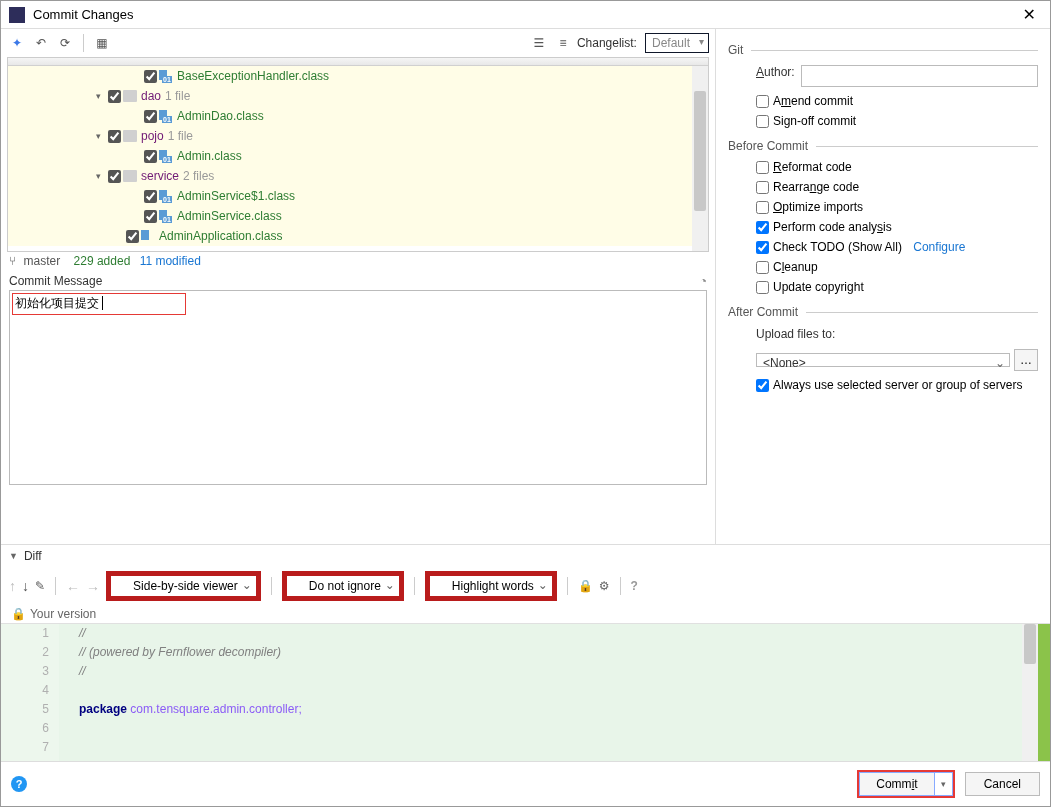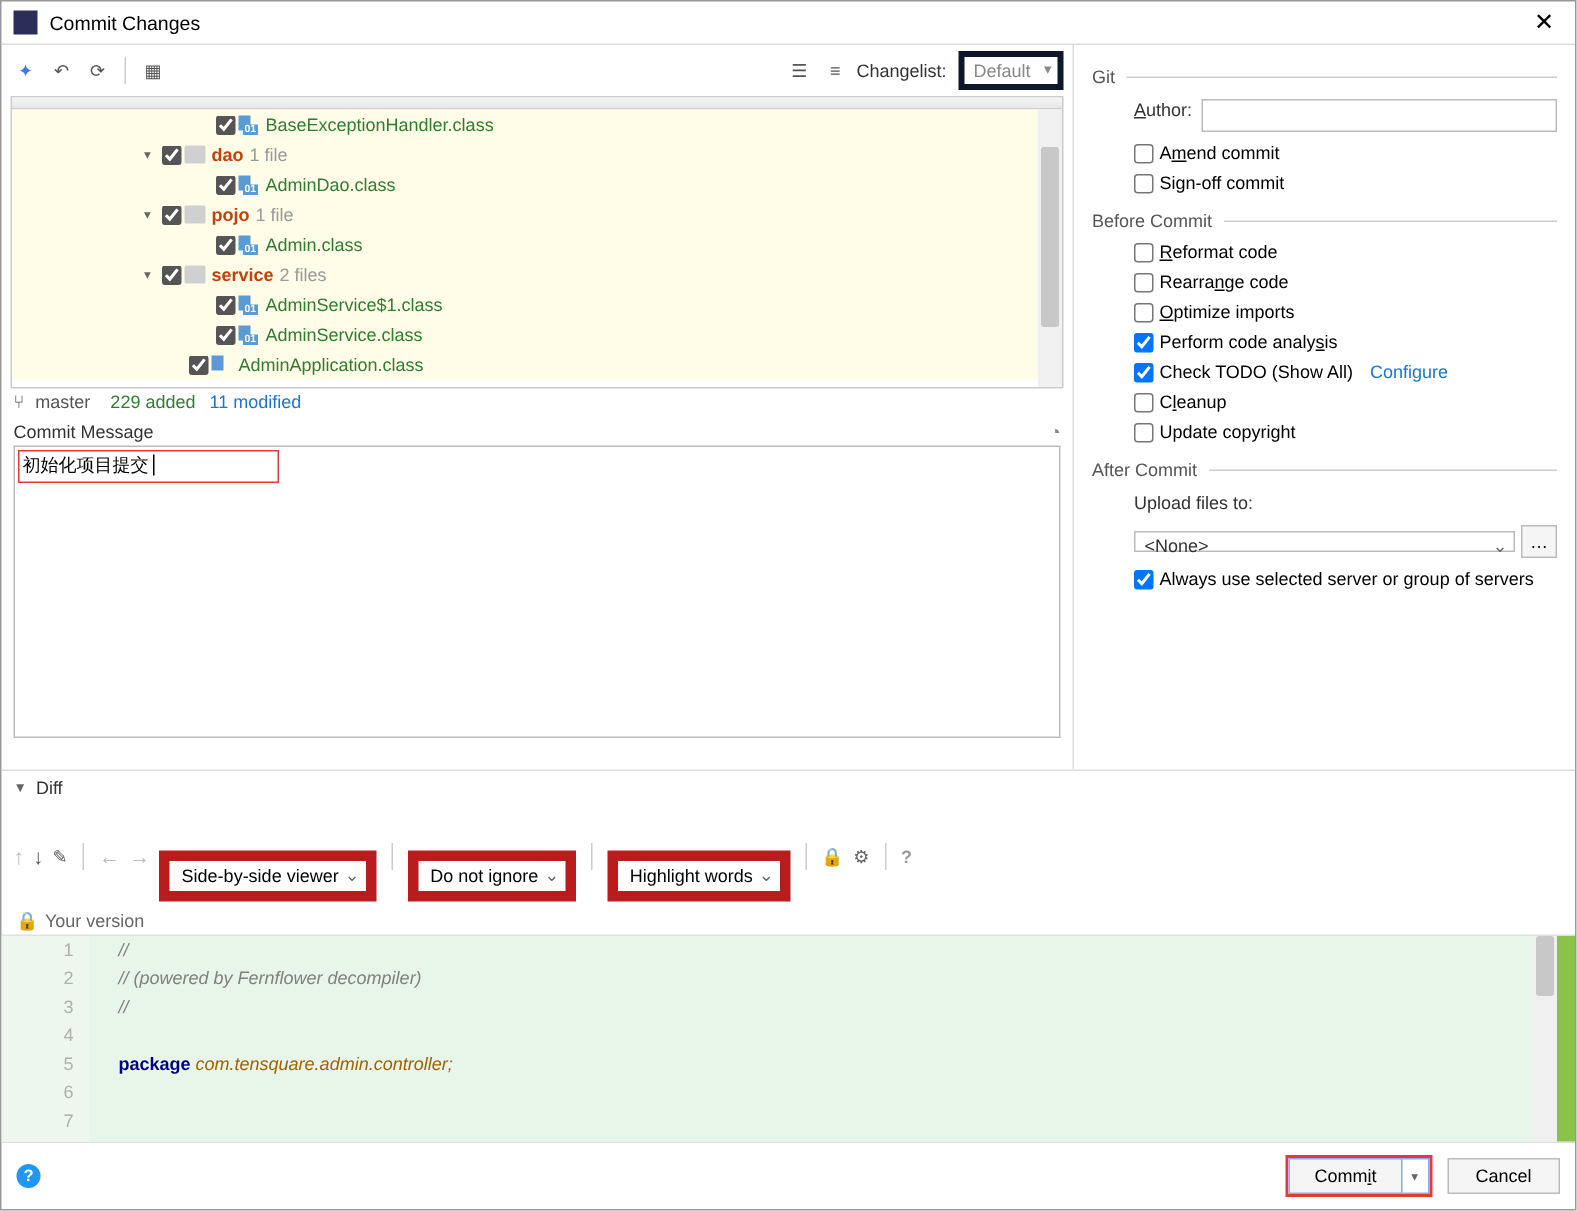--- a/index.html
+++ b/index.html
@@ -8,35 +8,35 @@
 .titlebar .icon { width: 16px; height: 16px; background: #2d2d5a; margin-right: 8px; }
 .titlebar .title { flex: 1; font-size: 13px; }
 .titlebar .close { font-size: 16px; cursor: pointer; padding: 0 6px; }
 .main { flex: 1; display: flex; overflow: hidden; }
 .left-col { flex: 1; display: flex; flex-direction: column; border-right: 1px solid #ddd; min-width: 0; }
 .toolbar { display: flex; align-items: center; padding: 4px 6px; gap: 4px; }
 .tool-btn { width: 20px; height: 20px; display: flex; align-items: center; justify-content: center; color: #555; cursor: pointer; }
 .tool-sep { width: 1px; height: 18px; background: #ccc; margin: 0 4px; }
 .spacer { flex: 1; }
 .changelist-label { color: #333; margin-right: 4px; }
-.changelist-sel { border: 4px solid #0f172a; padding: 2px 18px 2px 6px; color: #888; position: relative; }
+.changelist-sel { border: 1px solid #0f172a; padding: 2px 18px 2px 6px; color: #888; position: relative; }
 .changelist-sel::after { content: "▾"; position: absolute; right: 4px; top: 2px; font-size: 10px; color: #888; }
 .tree-wrap { flex: 0 0 195px; overflow: auto; border: 1px solid #ccc; margin: 0 6px; position: relative; }
 .tree-header { height: 8px; background: linear-gradient(#f5f5f5,#e8e8e8); border-bottom: 1px solid #d0d0d0; }
 .tree { background: #fffde7; }
 .tree-row { display: flex; align-items: center; height: 20px; padding-left: 4px; white-space: nowrap; }
 .tree-row .indent { display: inline-block; }
 .arrow { width: 12px; font-size: 9px; color: #666; cursor: pointer; }
 .chk { width: 13px; height: 13px; margin-right: 2px; accent-color: #555; }
 .folder-icon { width: 14px; height: 12px; background: #d0d0d0; border-radius: 1px; margin-right: 4px; }
 .file-icon { width: 14px; height: 12px; margin-right: 4px; position: relative; }
 .file-icon .j { position:absolute; left:0; top:0; width:8px; height:10px; background:#5b9bd5; }
 .file-icon .zo { position:absolute; left:3px; bottom:-1px; font-size:7px; font-weight:bold; background:#5b9bd5; color:#fff; padding:0 1px; }
 .file-name { color: #2e7d32; }
-.dir-name { color: #c2410c; font-weight: bold; }
+.dir-name { color: #701a75; }
 .dir-count { color: #999; margin-left: 4px; }
 .tree-scroll { position: absolute; right: 0; top: 8px; bottom: 0; width: 16px; background: #f0f0f0; }
 .tree-thumb { position: absolute; top: 25px; left: 2px; width: 12px; height: 120px; background: #c8c8c8; border-radius: 2px; }
 .status-line { padding: 2px 8px 6px 8px; color: #666; }
 .status-line .branch-icon { color: #555; margin-right: 4px; }
 .status-line .branch { color: #555; margin-right: 10px; }
 .status-line .added { color: #2e7d32; margin-right: 6px; }
 .status-line .modified { color: #1976d2; }
 .commit-msg-header { display: flex; align-items: center; padding: 0 8px 2px 8px; color: #333; }
 .history-icon { color: #888; }
@@ -57,34 +57,34 @@
 .combo { flex: 1; border: 1px solid #bbb; height: 14px; padding: 2px 16px 2px 6px; position: relative; color: #333; }
 .combo::after { content: "⌄"; position: absolute; right: 4px; top: 2px; color: #666; }
 .dots-btn { width: 24px; height: 22px; border: 1px solid #bbb; background: #f5f5f5; display: flex; align-items: center; justify-content: center; }
 .diff-section { border-top: 1px solid #ddd; }
 .diff-header { display: flex; align-items: center; padding: 4px 8px; color: #333; }
 .diff-header .tri { font-size: 9px; margin-right: 6px; color: #666; }
 .diff-toolbar { display: flex; align-items: center; padding: 4px 8px; gap: 6px; }
 .diff-toolbar .arw { color: #bbb; font-size: 14px; }
 .diff-toolbar .arw.active { color: #555; }
 .diff-toolbar .pencil { color: #555; }
-.sel-btn { border: 7px solid #b91c1c; padding: 3px 18px 3px 8px; position: relative; margin-top: 27px; }
+.sel-btn { border: 5px solid #b91c1c; padding: 3px 18px 3px 22px; position: relative; }
 .sel-btn::after { content: "⌄"; position: absolute; right: 4px; top: 2px; color: #666; }
 .lock-icon { color: #888; }
 .gear-icon { color: #666; }
 .help-icon { color: #999; font-weight: bold; }
 .version-row { padding: 2px 10px; color: #666; display: flex; align-items: center; gap: 4px; }
 .code-area { height: 138px; display: flex; border-top: 1px solid #e0e0e0; position: relative; }
 .gutter { width: 58px; background: #edf7ed; text-align: right; padding-right: 10px; color: #b0b0b0; font-family: "Consolas", monospace; font-size: 13px; }
 .code-lines { flex: 1; background: #e8f5e9; font-family: "Consolas", monospace; font-size: 13px; padding-left: 20px; }
 .code-line { height: 19px; line-height: 19px; white-space: pre; }
 .gutter .code-line { height: 19px; line-height: 19px; }
 .cm { color: #808080; font-style: italic; }
 .kw { color: #000080; font-weight: bold; }
-.pln { color: #a16207; font-style: italic; }
+.pln { color: #8b5cf6; }
 .code-scroll { width: 16px; background: #f0f0f0; position: relative; }
 .code-thumb { position:absolute; top:0; left:2px; width:12px; height:40px; background:#c8c8c8; border-radius:2px; }
 .overview { width: 12px; background: #8bc34a; }
 .footer { display: flex; align-items: center; padding: 8px 10px; border-top: 1px solid #ddd; }
 .help-badge { width: 16px; height: 16px; border-radius: 50%; background: #2196f3; color: #fff; font-size: 11px; font-weight: bold; display: flex; align-items: center; justify-content: center; }
 .btn { border: 1px solid #bbb; padding: 4px 18px; background: #f5f5f5; cursor: pointer; }
 .commit-btn-wrap { border: 2px solid #e53935; display: flex; margin-right: 10px; }
 .commit-btn-wrap .btn { border: 1px solid #88aaff; padding: 4px 16px; }
 .commit-btn-wrap .drop { border: 1px solid #88aaff; border-left: none; width: 18px; display: flex; align-items: center; justify-content: center; font-size: 9px; color: #666; }
 </style>

